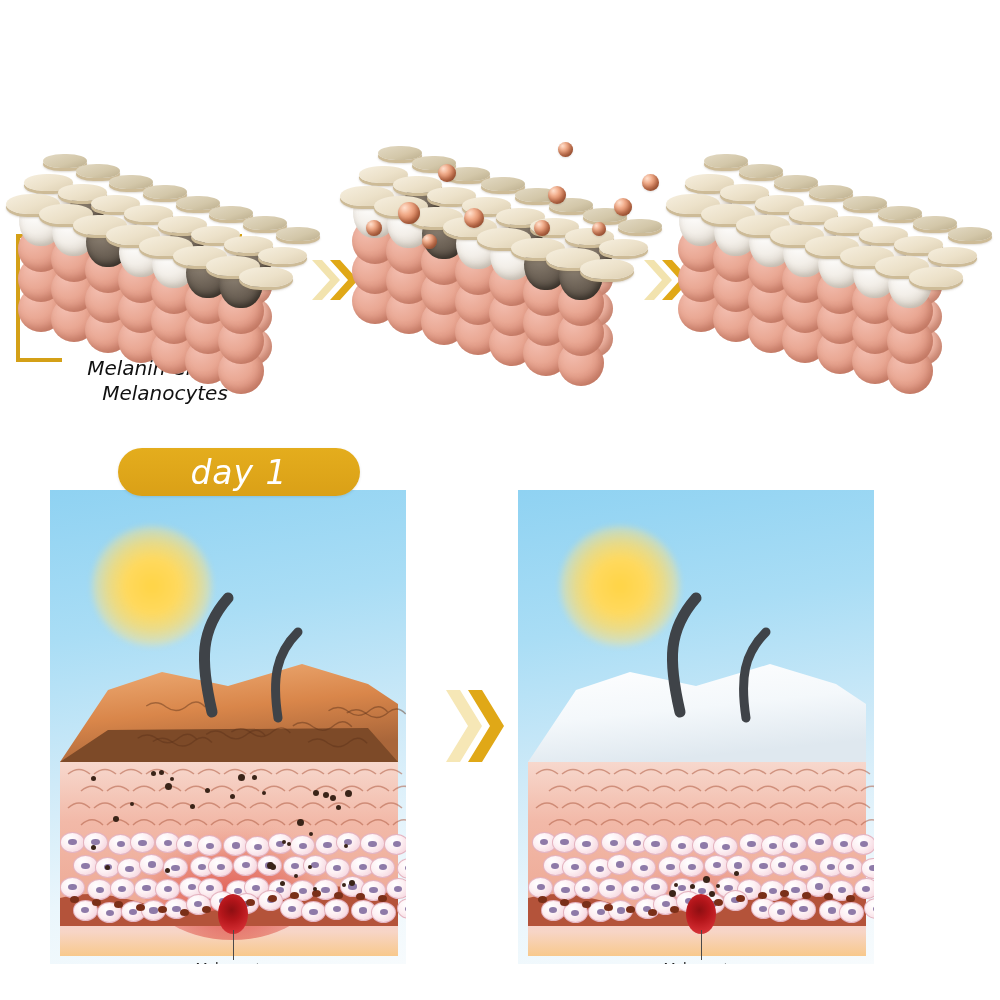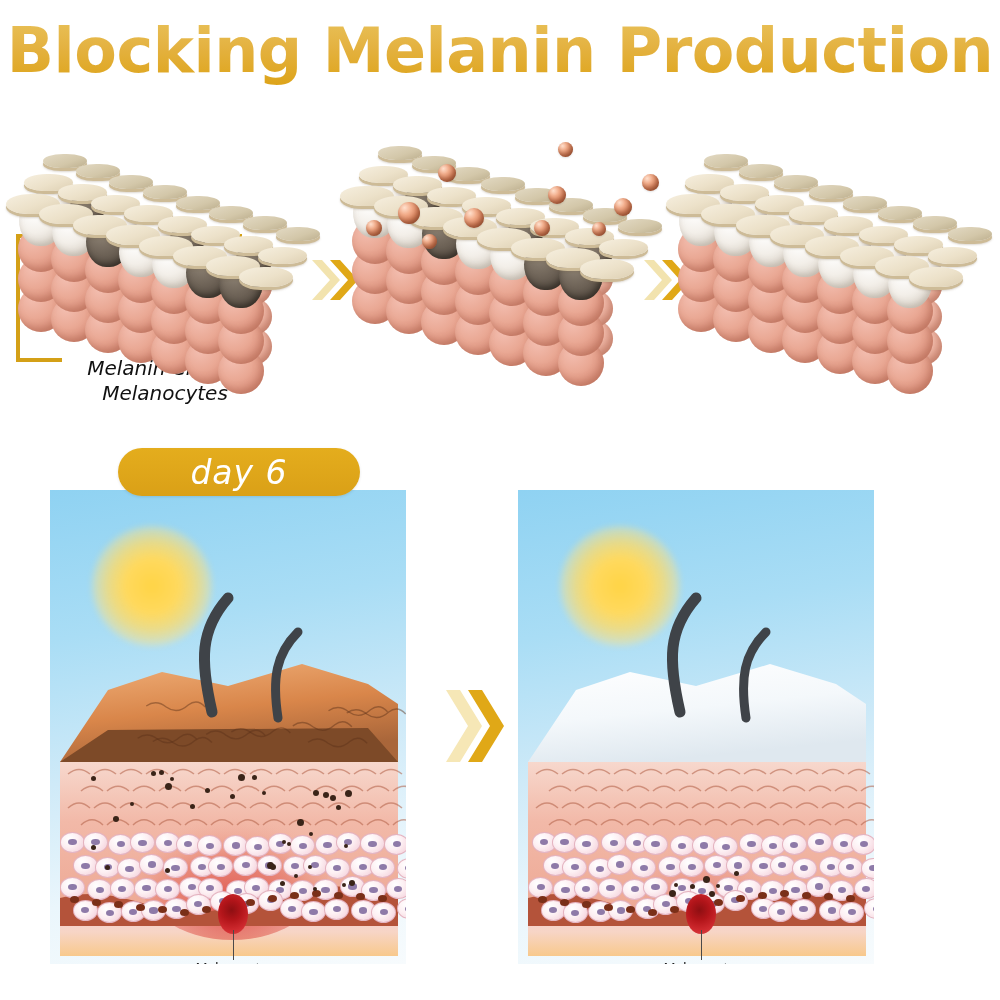--- a/index.html
+++ b/index.html
@@ -110,21 +110,20 @@
     position:absolute;color:#222;font-family:"Liberation Sans", sans-serif;
     font-size:14px;white-space:nowrap;text-align:center;
   }
   .mLine{position:absolute;width:1px;background:#4a4a4a;}
 </style>
 </head>
 <body>
 
 <div id="stage">
 
-  <div class="title">Blocking Melanin Production</div>
 
   <div id="topRow">
       <div class="block" style="left:18px;top:168px;width:280px;height:250px;">
         <div class="sph lite" style="left:17.333333333333332px;top:98px;width:37px;height:37px;z-index:9;"></div>
         <div class="sph lite" style="left:50.66666666666666px;top:108.4px;width:37px;height:37px;z-index:9;"></div>
         <div class="sph lite" style="left:83.99999999999999px;top:118.8px;width:37px;height:37px;z-index:9;"></div>
         <div class="sph lite" style="left:117.33333333333331px;top:129.2px;width:37px;height:37px;z-index:9;"></div>
         <div class="sph lite" style="left:150.66666666666666px;top:139.6px;width:37px;height:37px;z-index:9;"></div>
         <div class="sph lite" style="left:183.99999999999997px;top:150px;width:37px;height:37px;z-index:9;"></div>
         <div class="sph lite" style="left:217.33333333333331px;top:160.4px;width:37px;height:37px;z-index:9;"></div>
@@ -395,21 +394,21 @@
   <div class="bracket" style="left:16px;top:234px;width:226px;height:128px;">
     <div class="h" style="left:0;top:0;width:226px;height:4px;"></div>
     <div class="v" style="left:0;top:0;width:4px;height:128px;"></div>
     <div class="h" style="left:0;top:124px;width:46px;height:4px;"></div>
   </div>
   <div class="caption" style="left:0px;top:356px;width:330px;">
     <div>Melanin Cluster</div>
     <div>Melanocytes</div>
   </div>
 
-  <div class="badge" style="left:118px;top:448px;width:242px;">day 6</div>
+  <div class="badge" style="left:118px;top:448px;width:242px;">day 1</div>
 
   <div class="panel" id="panelLeft" style="left:50px;top:490px;width:356px;height:474px;">
       <div class="sky"></div>
       <div class="sun" style="left:42px;top:36px;width:120px;height:120px;"></div>
       <svg width="356" height="474" style="position:absolute;left:0;top:0;">
         <defs>
     <linearGradient id="panelLeft-top" x1="0" y1="0" x2="0.35" y2="1">
       <stop offset="0%" stop-color="#f0b07a"></stop>
       <stop offset="55%" stop-color="#d9864a"></stop>
       <stop offset="100%" stop-color="#a9663a"></stop>

